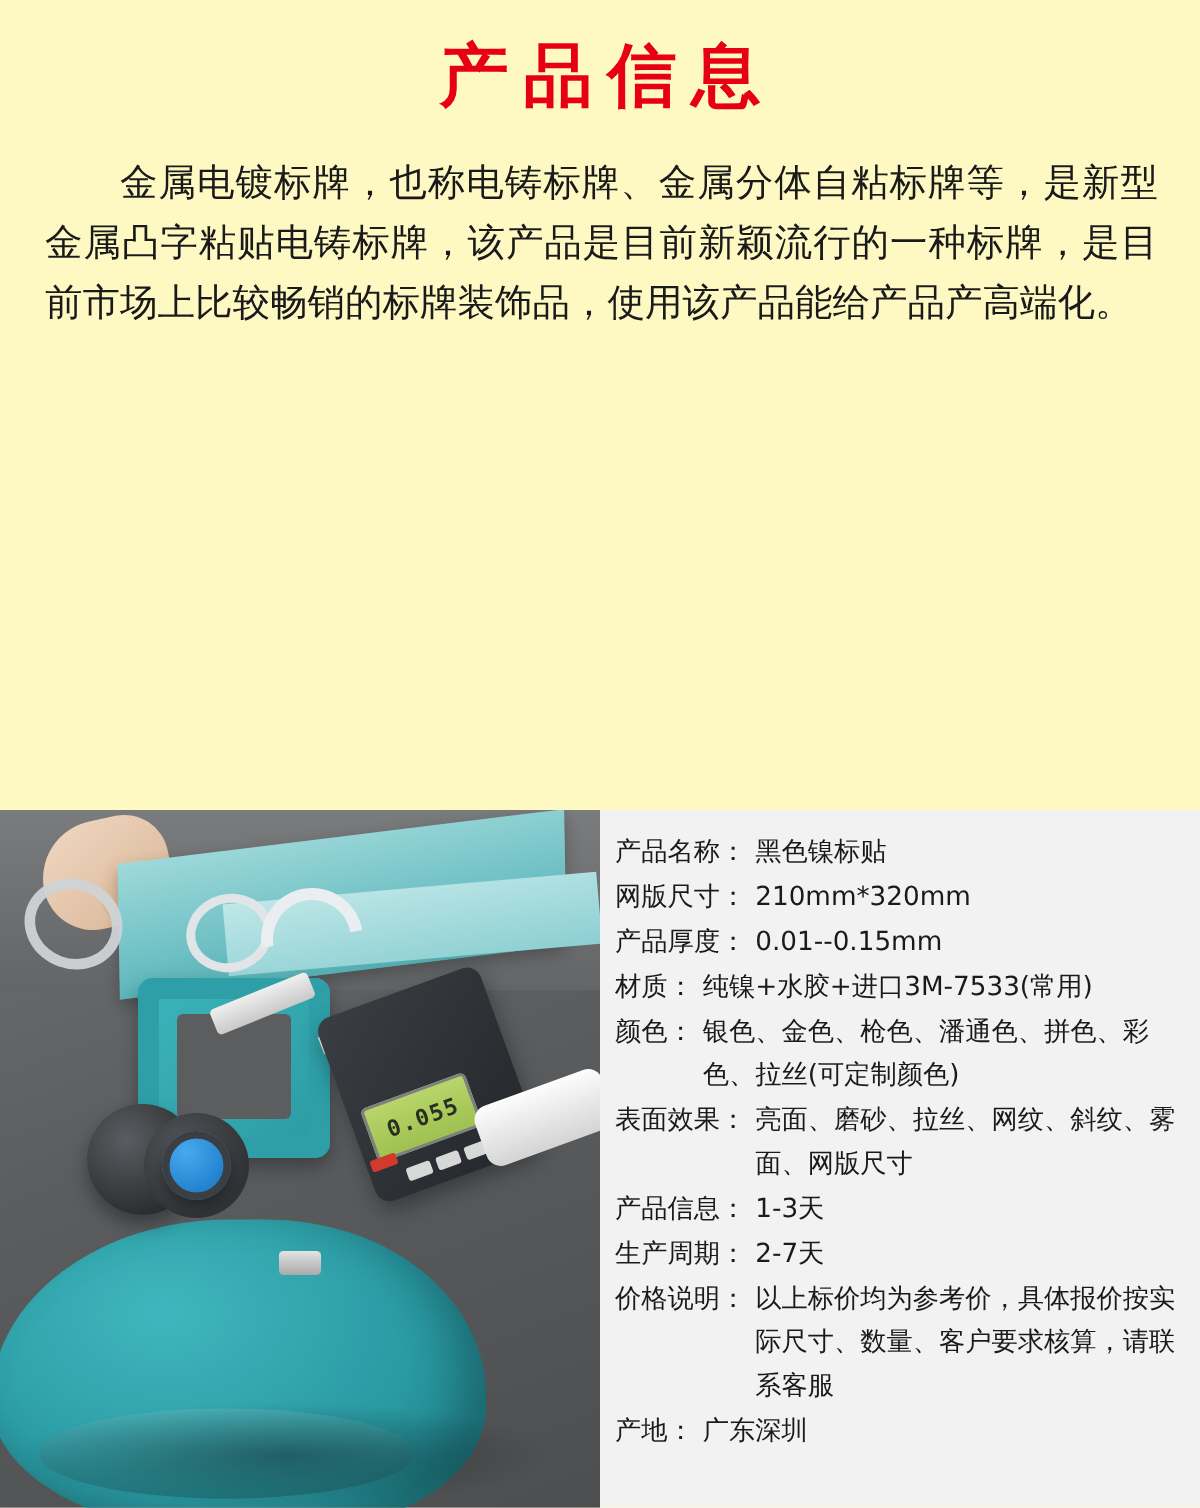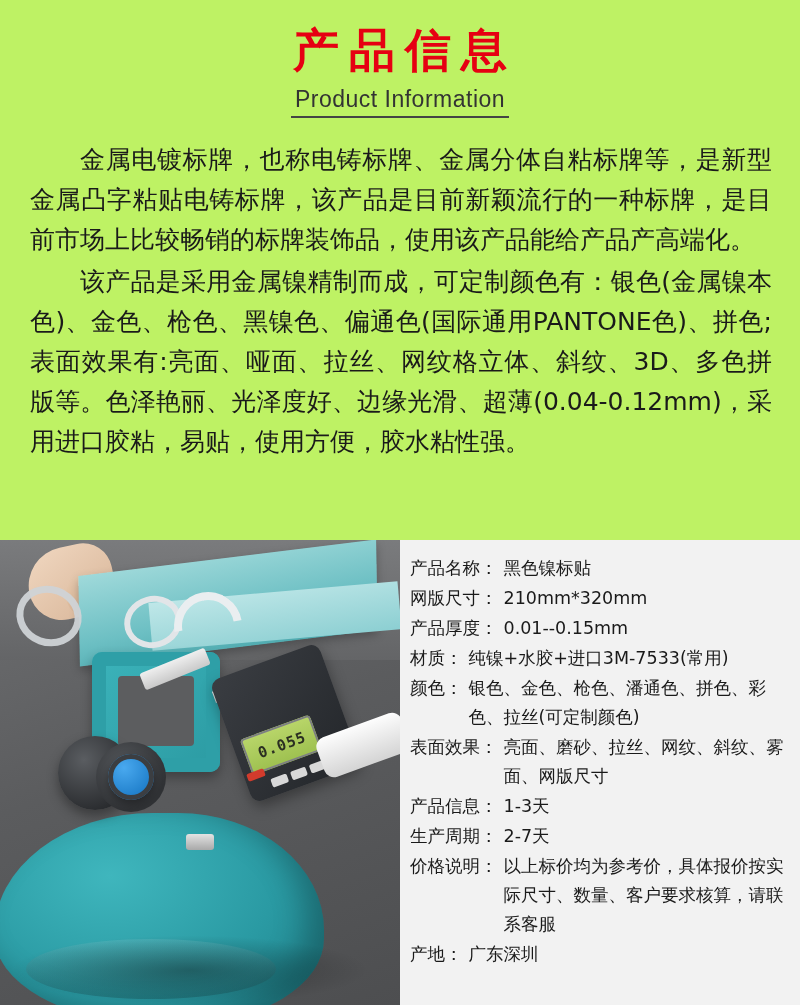--- a/index.html
+++ b/index.html
@@ -10,21 +10,21 @@
     width: 800px;
     height: 1005px;
     background: #ffffff;
     font-family: "Liberation Sans", "DejaVu Sans", sans-serif;
     overflow: hidden;
   }
   .page {
     position: relative;
     width: 800px;
     height: 1005px;
-    background: #bef264;
+    background: #fef9c3;
   }
 
   
   .header {
     padding-top: 22px;
     text-align: center;
   }
   .title-cn {
     font-size: 46px;
     font-weight: bold;
@@ -318,28 +318,24 @@
     padding-left: 6px;
   }
 </style>
 </head>
 <body>
 
 <div class="page">
 
   <div class="header">
     <h1 class="title-cn">产品信息</h1>
-    <div class="title-en-wrap">
-      <span class="title-en">Product Information</span>
-    </div>
   </div>
 
   <div class="intro">
     <p>金属电镀标牌，也称电铸标牌、金属分体自粘标牌等，是新型金属凸字粘贴电铸标牌，该产品是目前新颖流行的一种标牌，是目前市场上比较畅销的标牌装饰品，使用该产品能给产品产高端化。</p>
-    <p>该产品是采用金属镍精制而成，可定制颜色有：银色(金属镍本色)、金色、枪色、黑镍色、偏通色(国际通用PANTONE色)、拼色;表面效果有:亮面、哑面、拉丝、网纹格立体、斜纹、3D、多色拼版等。色泽艳丽、光泽度好、边缘光滑、超薄(0.04-0.12mm)，采用进口胶粘，易贴，使用方便，胶水粘性强。</p>
   </div>
 
   <div class="lower">
 
     <div class="photo-col">
       <div class="photo">
         <div class="backdrop-band"></div>
         <div class="hand"></div>
         <div class="hand2"></div>
         <div class="foil-sheet"></div>

